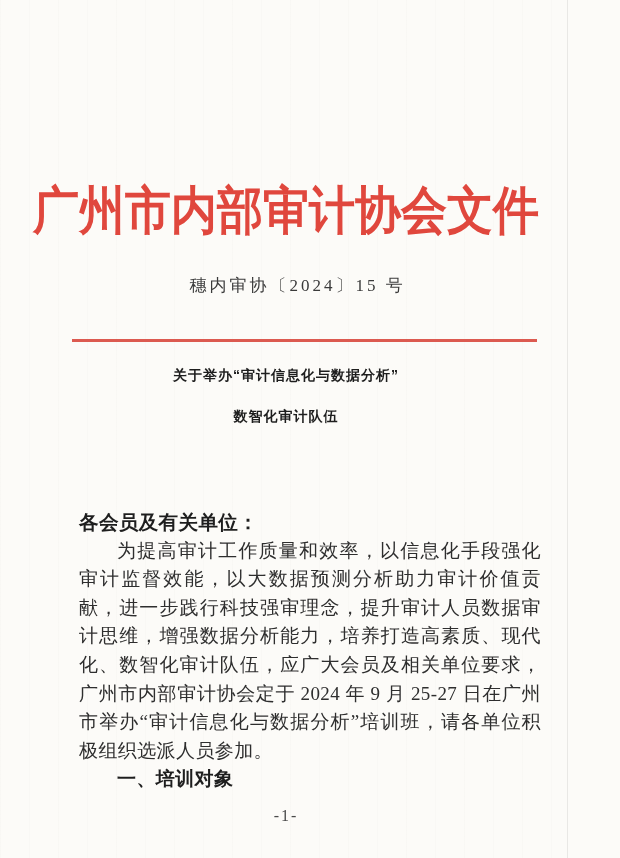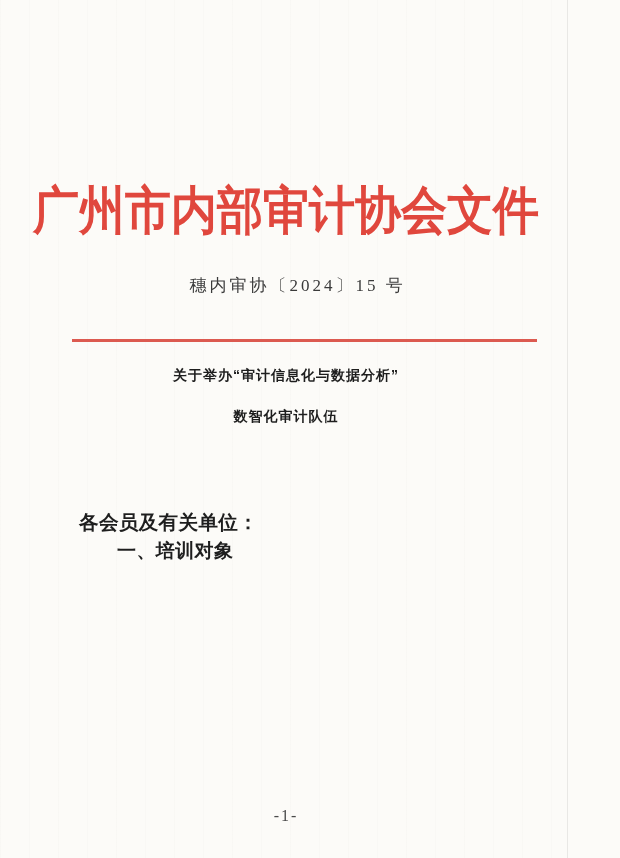--- a/index.html
+++ b/index.html
@@ -137,18 +137,19 @@
 
   <div class="red-divider"></div>
 
   <div class="notice-title">
     <div class="nt-line">关于举办“审计信息化与数据分析”</div>
     <div class="nt-line">数智化审计队伍</div>
   </div>
 
   <div class="doc-body">
     <p class="salutation">各会员及有关单位：</p>
+    <p class="para indent">为提高审计工作质量和效率，以信息化手段强化审计监督效能，以大数据预测分析助力审计价值贡献，进一步践行科技强审理念，提升审计人员数据审计思维，增强数据分析能力，培养打造高素质、现代化、数智化审计队伍，应广大会员及相关单位要求，广州市内部审计协会定于 2024 年 9 月 25-27 日在广州市举办“审计信息化与数据分析”培训班，请各单位积极组织选派人员参加。</p>
     <p class="section-heading indent">一、培训对象</p>
   </div>
 
   <div class="page-number">-1-</div>
 
 </div>
 
 </body></html>

